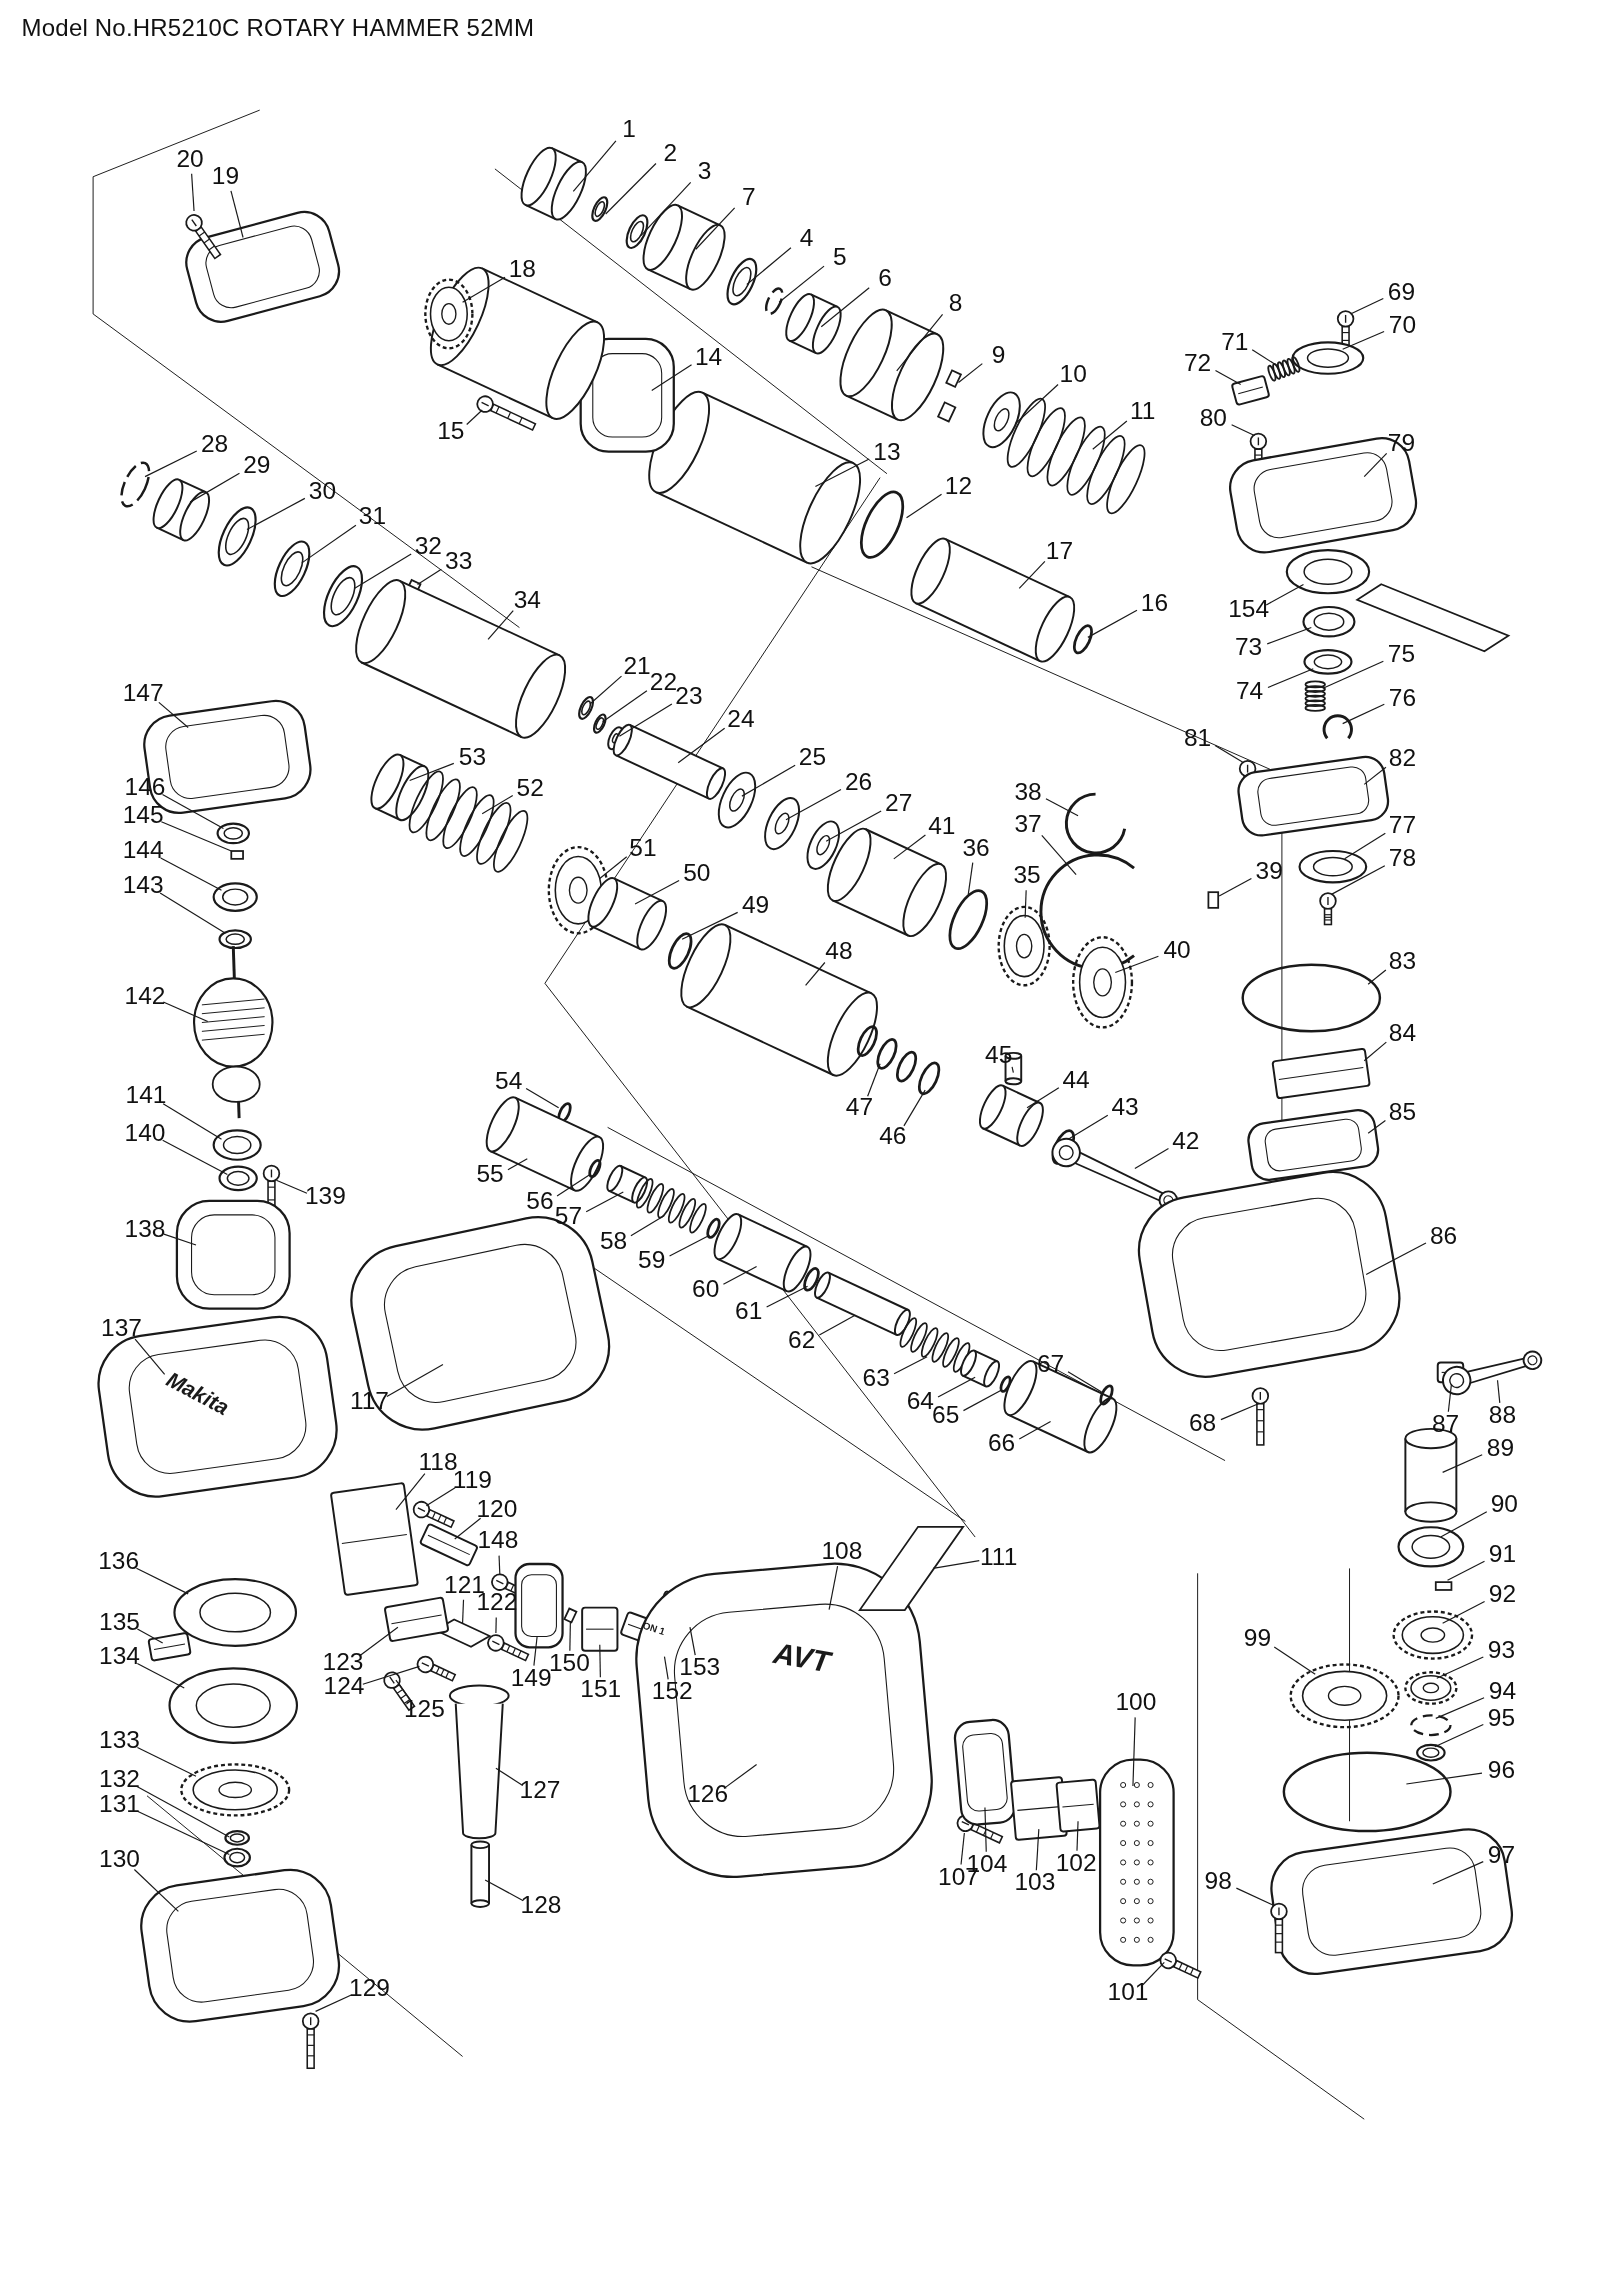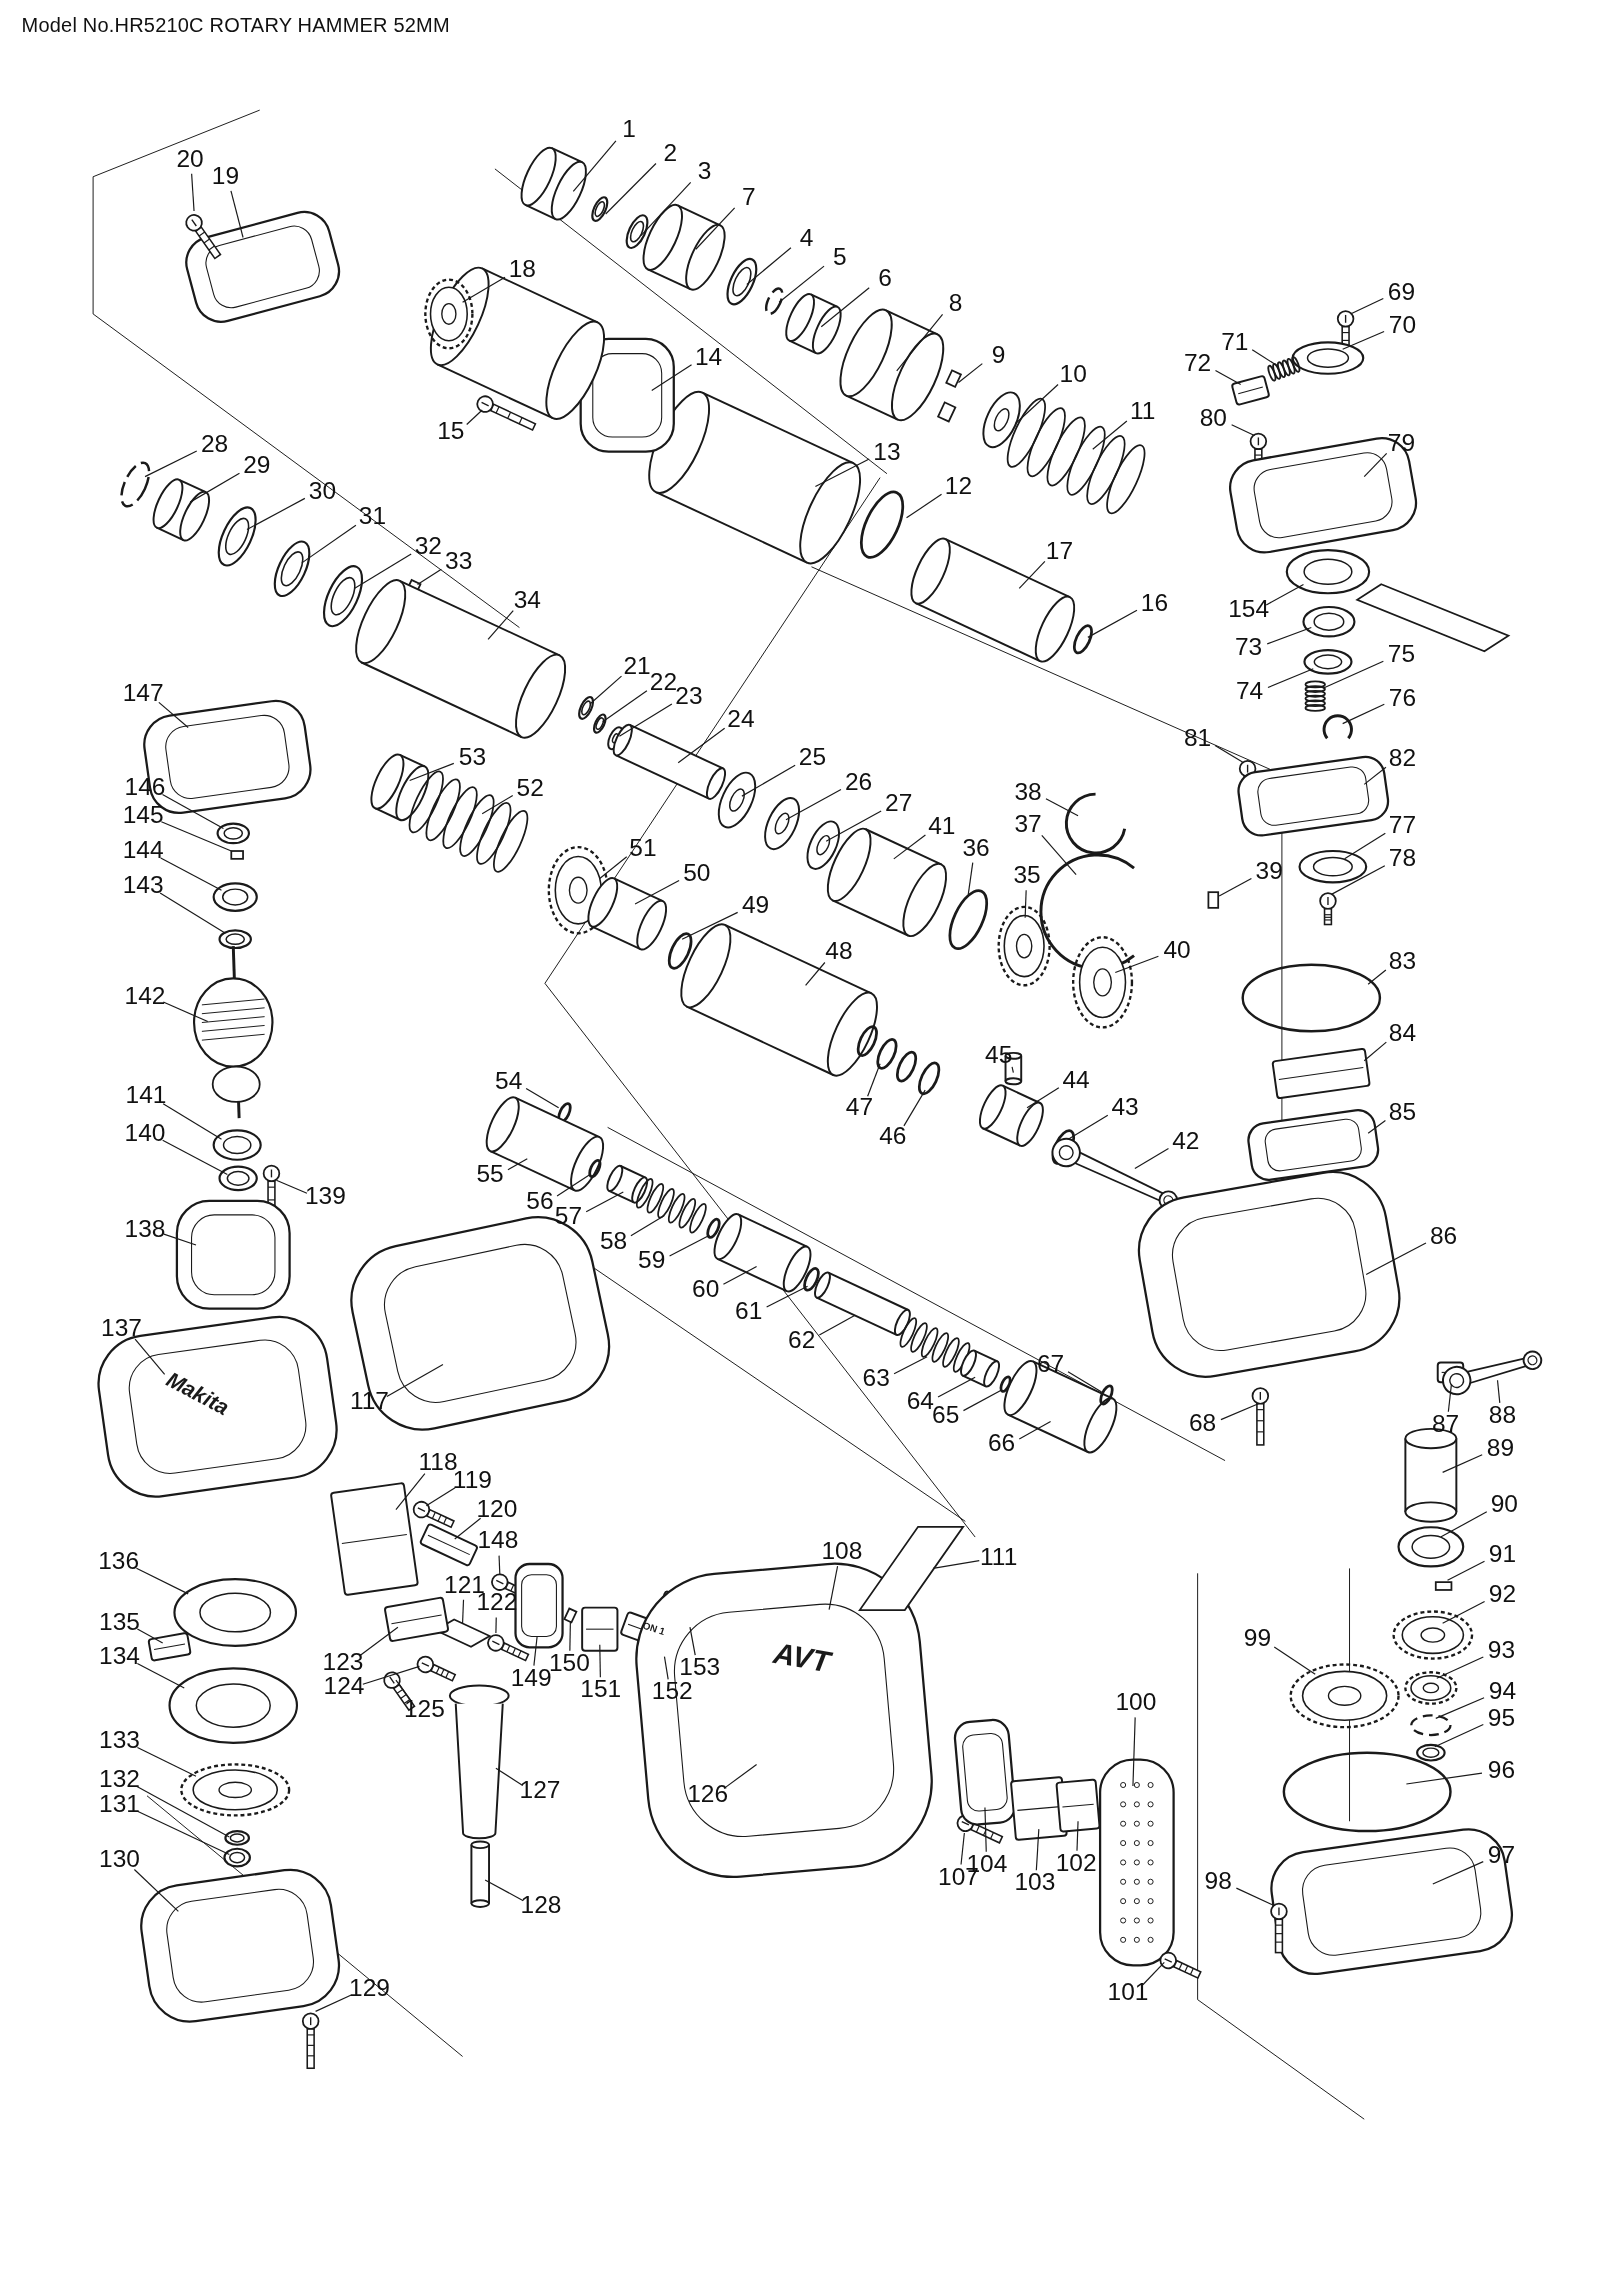--- a/index.html
+++ b/index.html
@@ -1,18 +1,18 @@
 <!DOCTYPE html>
 <html><head>
 <meta charset="utf-8">
 <style>
   html,body{margin:0;padding:0;background:#fff;}
   .page{position:relative;width:1621px;height:2293px;background:#fff;overflow:hidden;
         font-family:"Liberation Sans",sans-serif;}
-  .title{position:absolute;left:21.6px;top:13.7px;font-size:20px;font-weight:500;color:#111;
+  .title{position:absolute;left:21.6px;top:13.7px;font-size:24px;font-weight:500;color:#111;
          letter-spacing:0.2px;white-space:nowrap;}
   svg{position:absolute;left:0;top:0;}
   svg text{font-family:"Liberation Sans",sans-serif;}
 </style>
 </head>
 <body>
 
 <div class="page">
   <div class="title">Model No.HR5210C ROTARY HAMMER 52MM</div>
   <svg id="diagram" width="1621" height="2293" viewBox="0 0 1654 2339">

